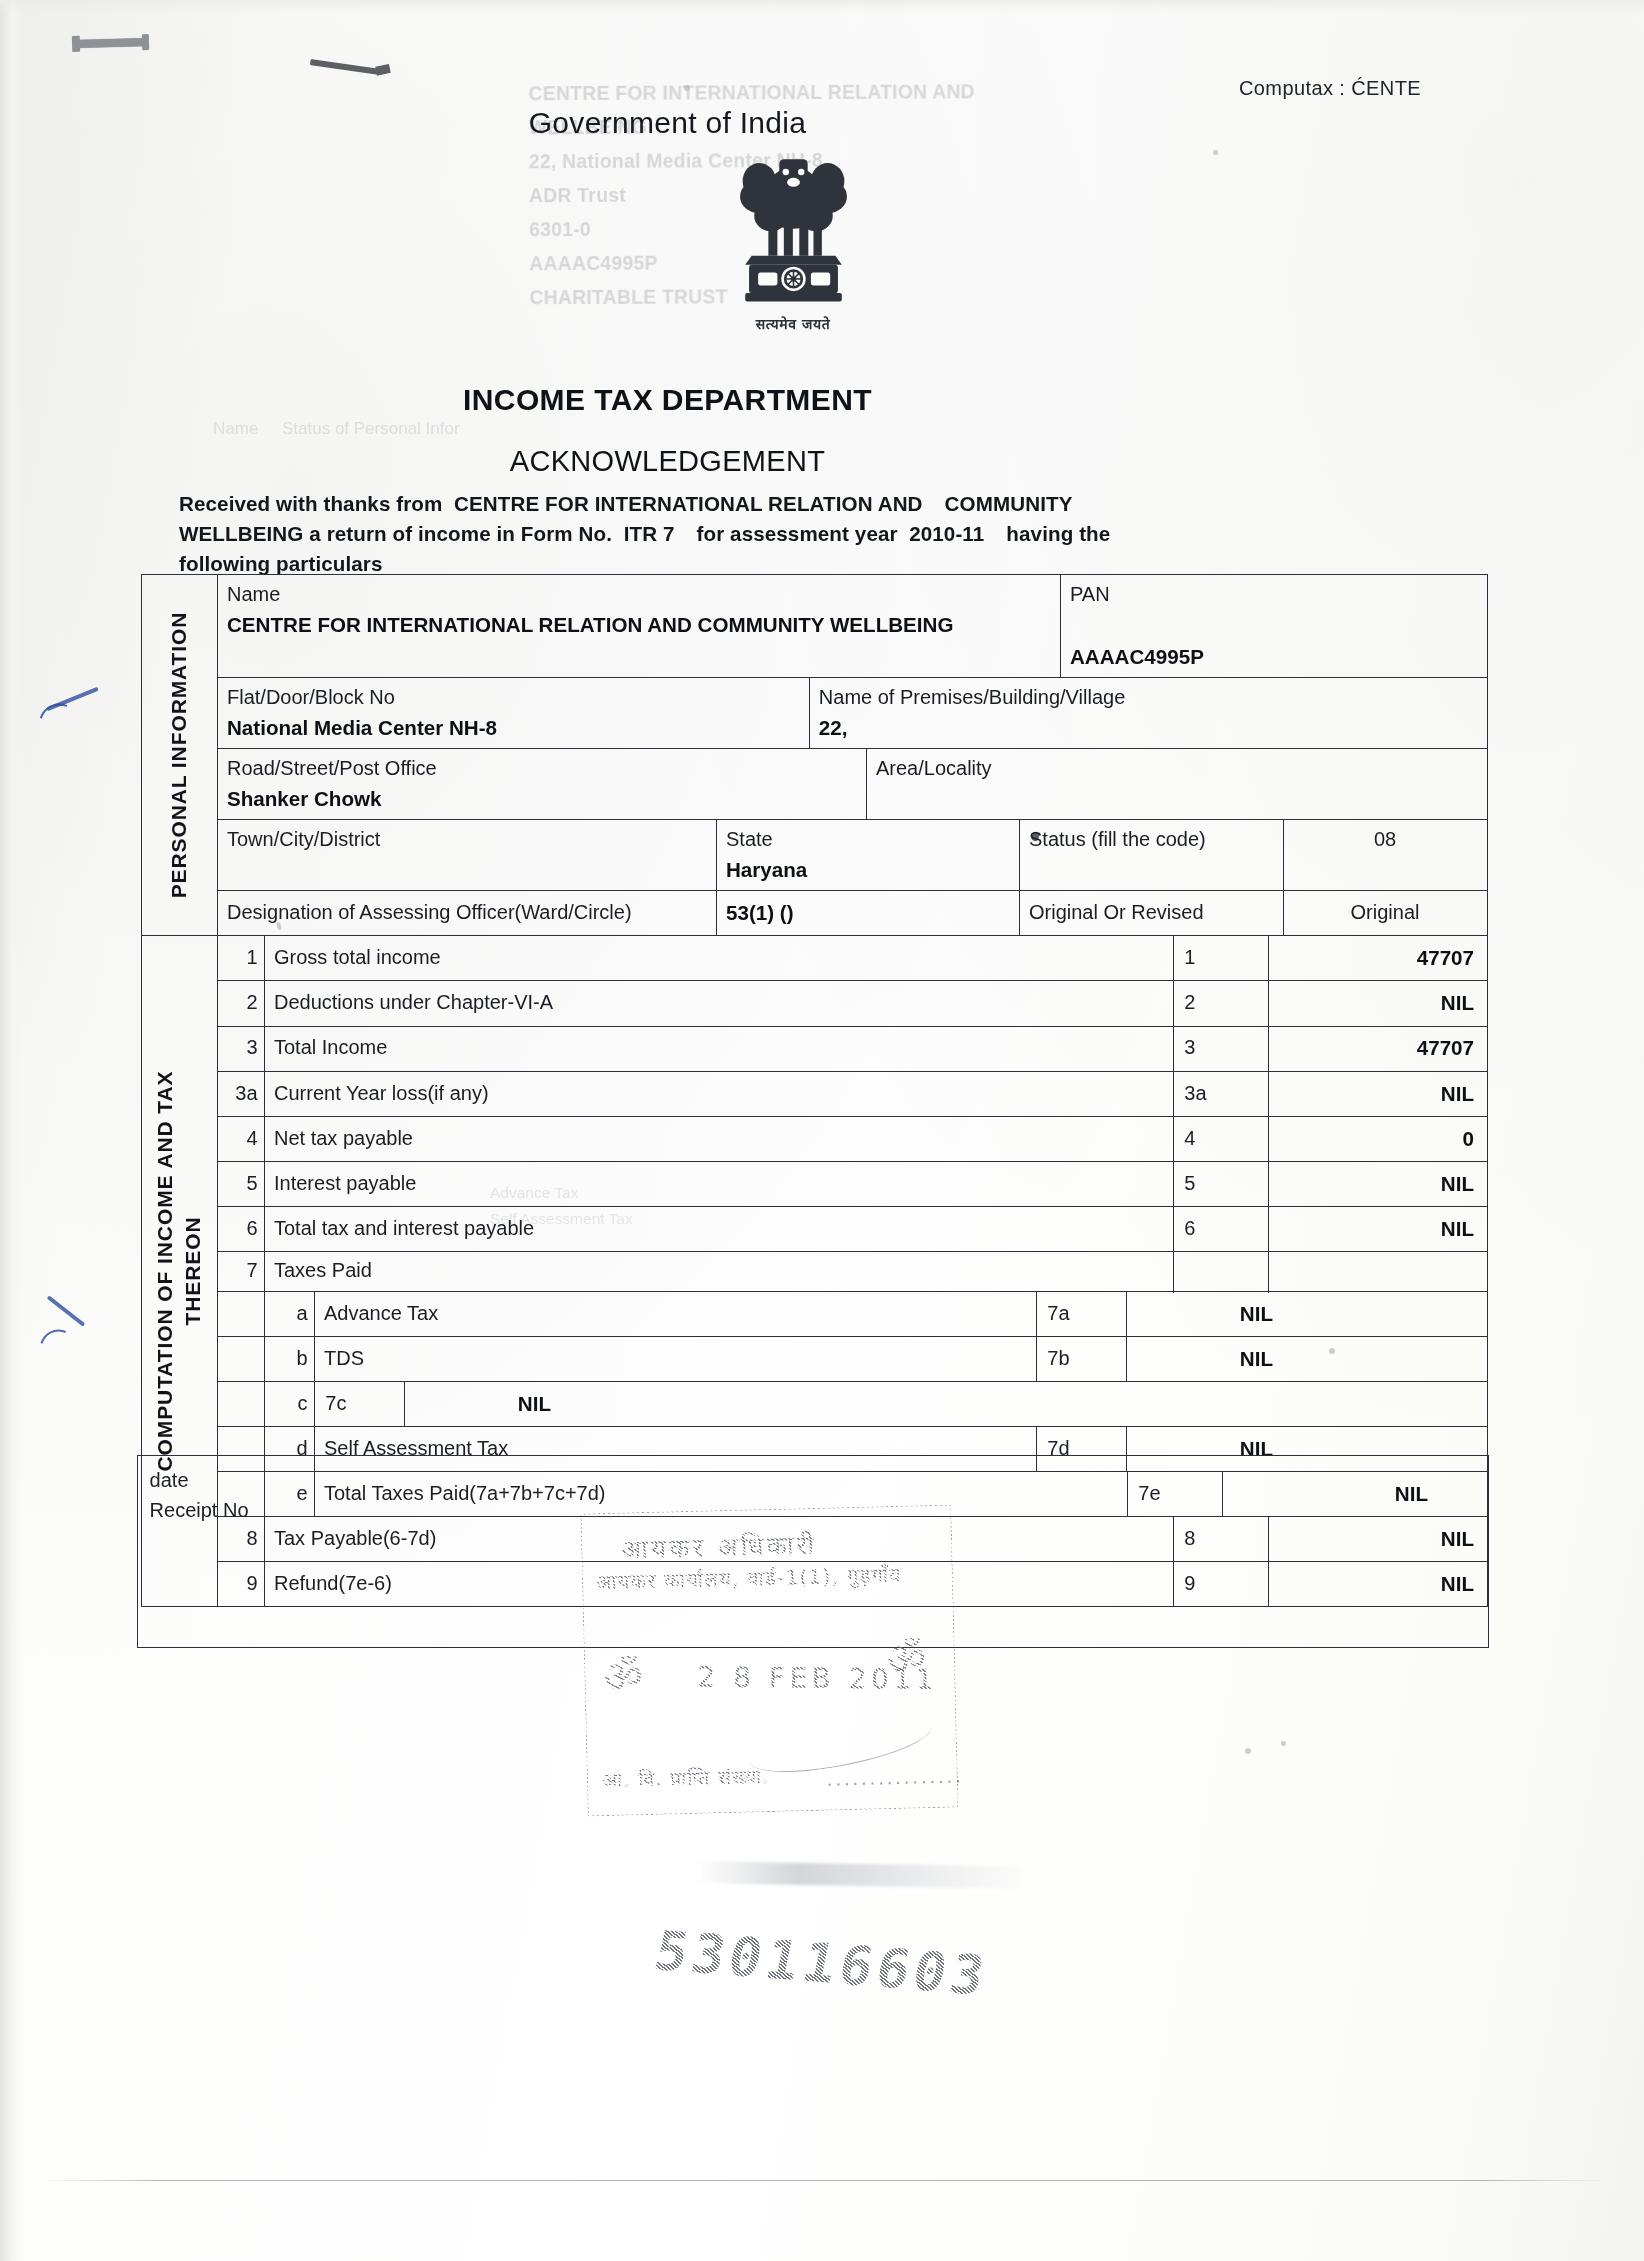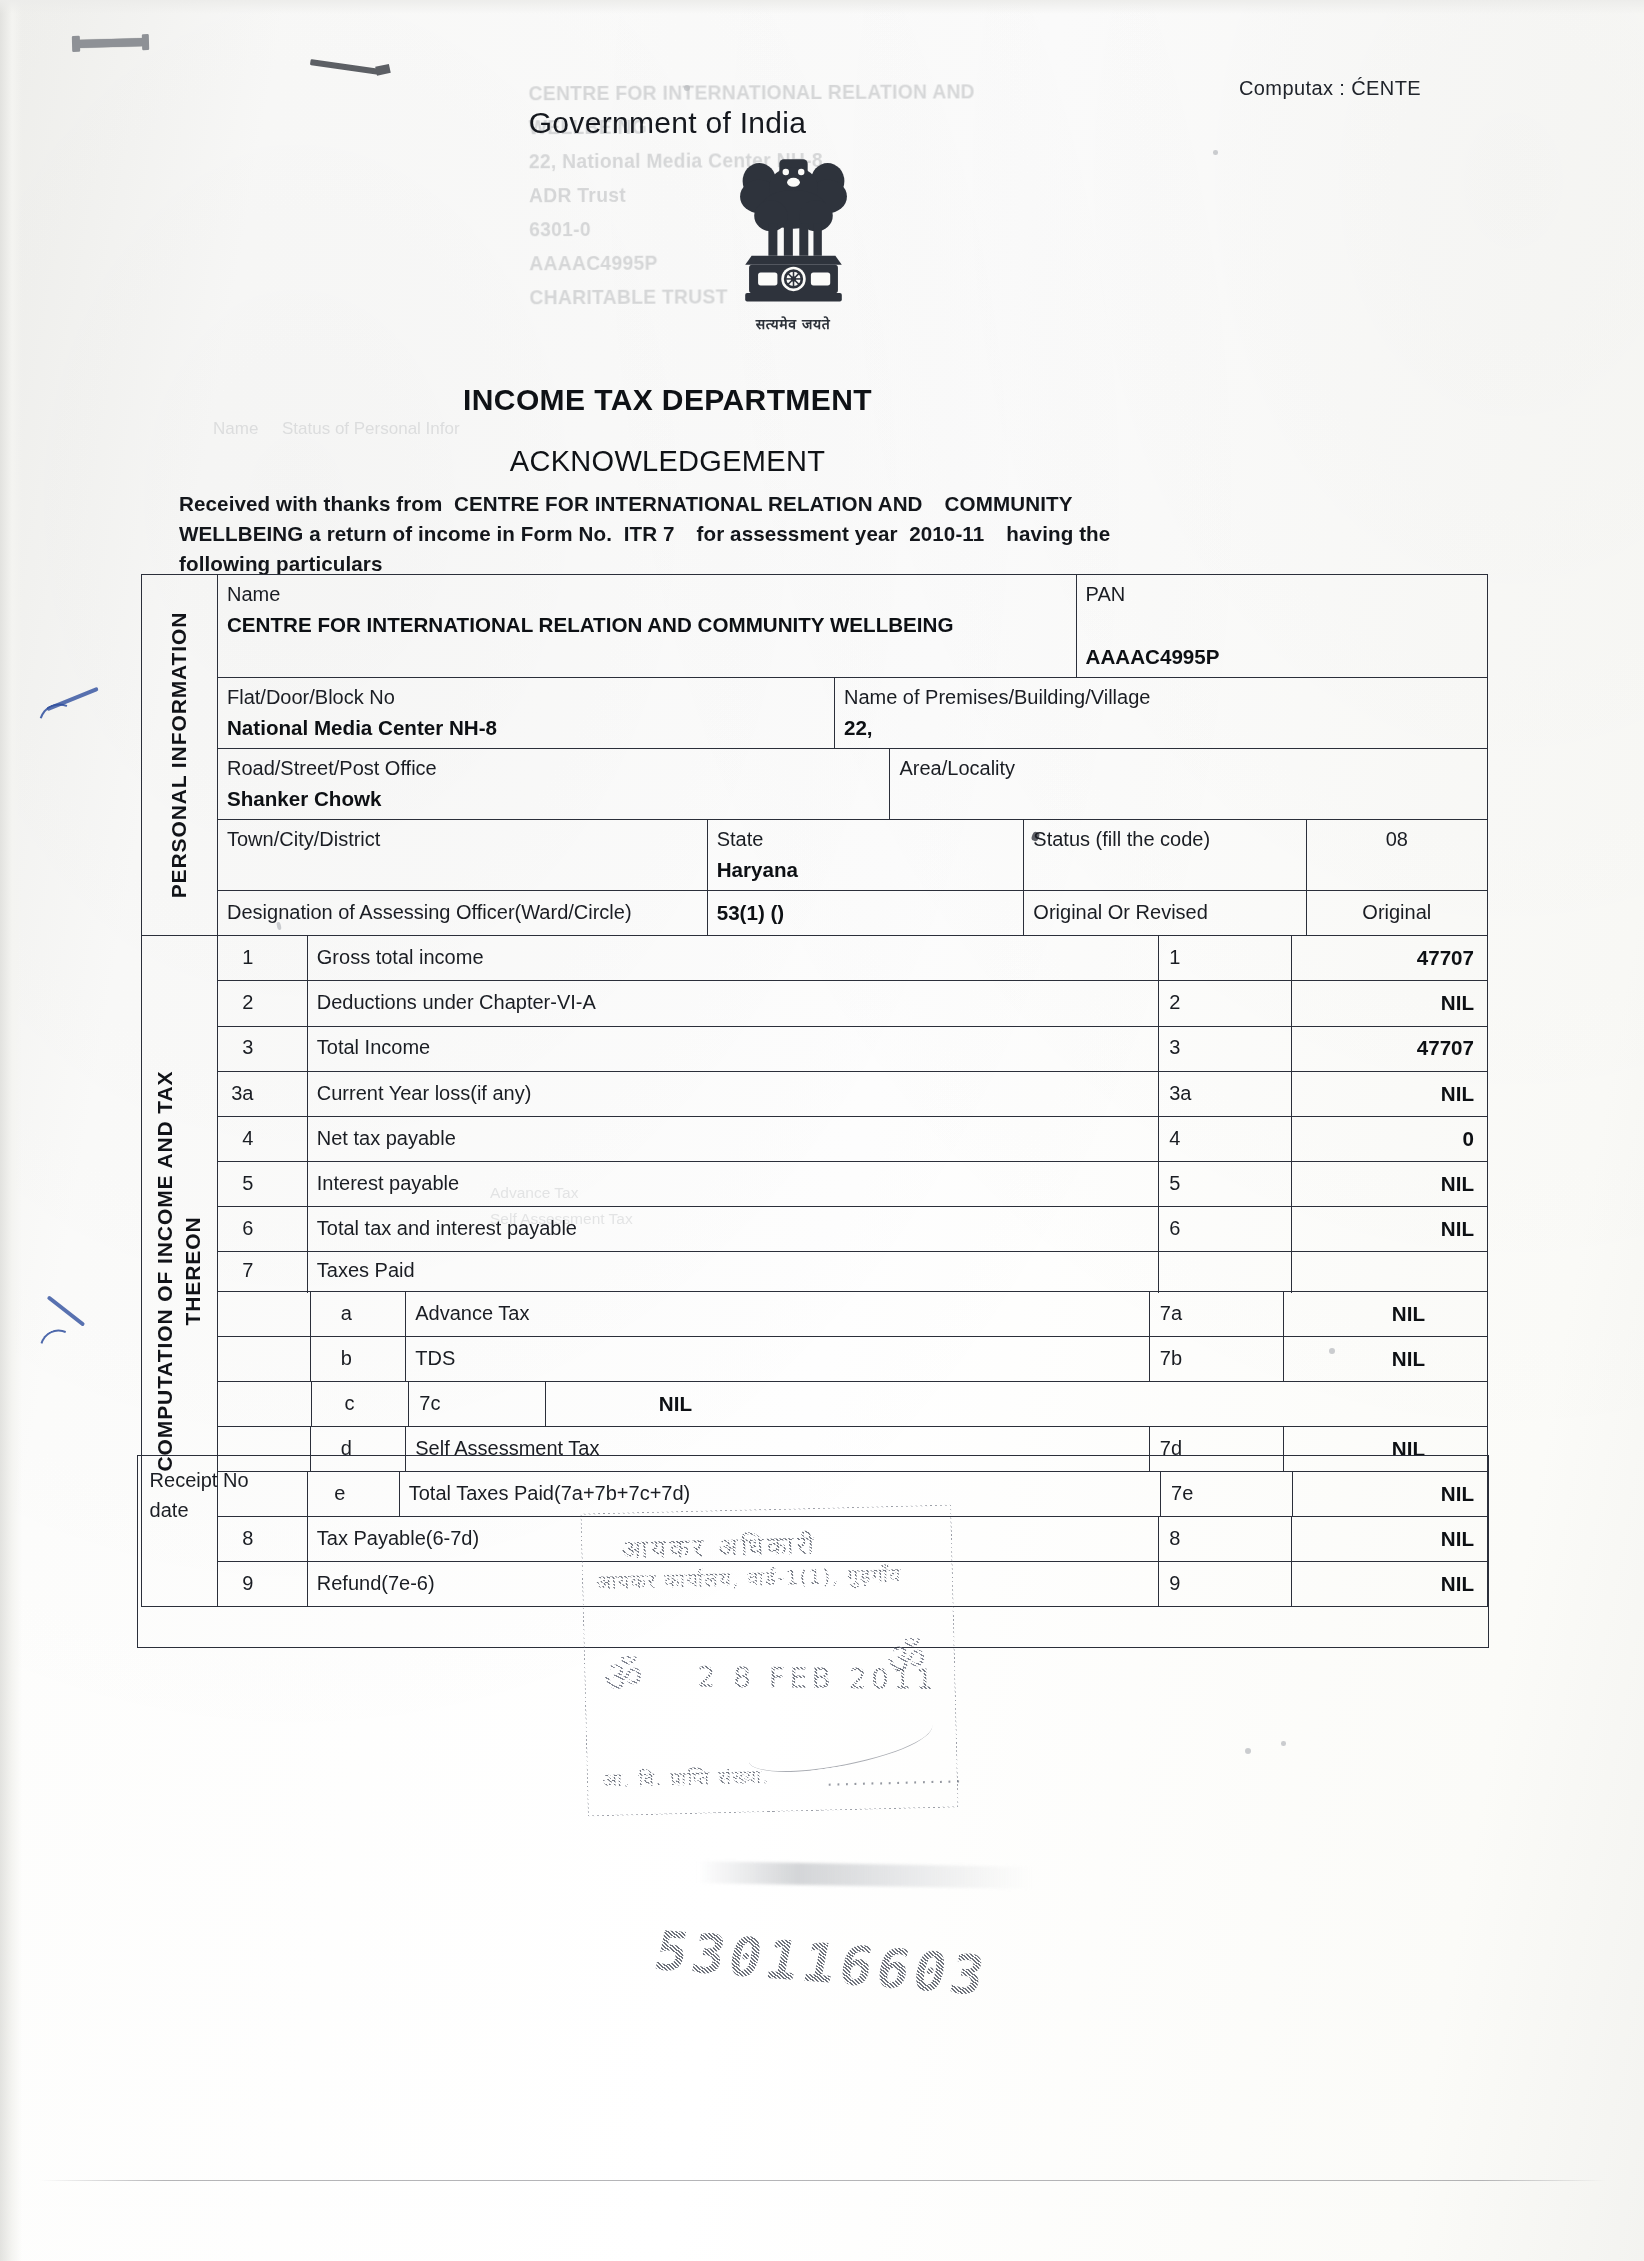--- a/index.html
+++ b/index.html
@@ -113,21 +113,21 @@
     border-right:1.9px solid #2b2f3a;box-sizing:border-box;
     display:flex;align-items:center;justify-content:center;
   }
   .rail .vtxt{
     transform:rotate(-90deg);white-space:nowrap;
     font-size:21px;font-weight:700;letter-spacing:0.9px;color:#111318;
     text-align:center;line-height:28px;
   }
   .body{margin-left:76px;}
 
-  .row{display:flex;border-bottom:1.9px solid #2b2f3a;box-sizing:border-box;gap:47px;}
+  .row{display:flex;border-bottom:1.9px solid #2b2f3a;box-sizing:border-box;}
   .row:last-child{border-bottom:none;}
   .cell{box-sizing:border-box;padding:3.9px 9px 5.2px 9px;position:relative;}
   .cell + .cell{border-left:1.3px solid #2b2f3a;}
   .lbl{font-size:20px;line-height:30px;color:#1a1d23;white-space:nowrap;}
   .val{font-size:20.6px;line-height:31px;font-weight:700;color:#0d1014;white-space:nowrap;}
   .val.wrap{white-space:normal;}
 
   
   .pi-name{width:842px;}
   .pi-pan{width:427px;}
@@ -653,22 +653,22 @@
             <div class="val rowline">NIL</div>
           </div>
       </div>
 
     </div>
   </div>
 </div>
 
 <div id="receipt">
   <div class="left">
+    <div class="rl">date</div>
     <div class="rl">Receipt No</div>
-    <div class="rl">date</div>
   </div>
 </div>
 
 <div id="stamp">
   <div class="frame"></div>
   <div class="l1 stamp-ink">आयकर अधिकारी</div>
   <div class="l2 stamp-ink">आयकर कार्यालय, वार्ड-1(1), गुड़गाँव</div>
   <div class="emb e1">ॐ</div>
   <div class="emb e2">ॐ</div>
   <div class="date stamp-ink">2 8 FEB 2011</div>

